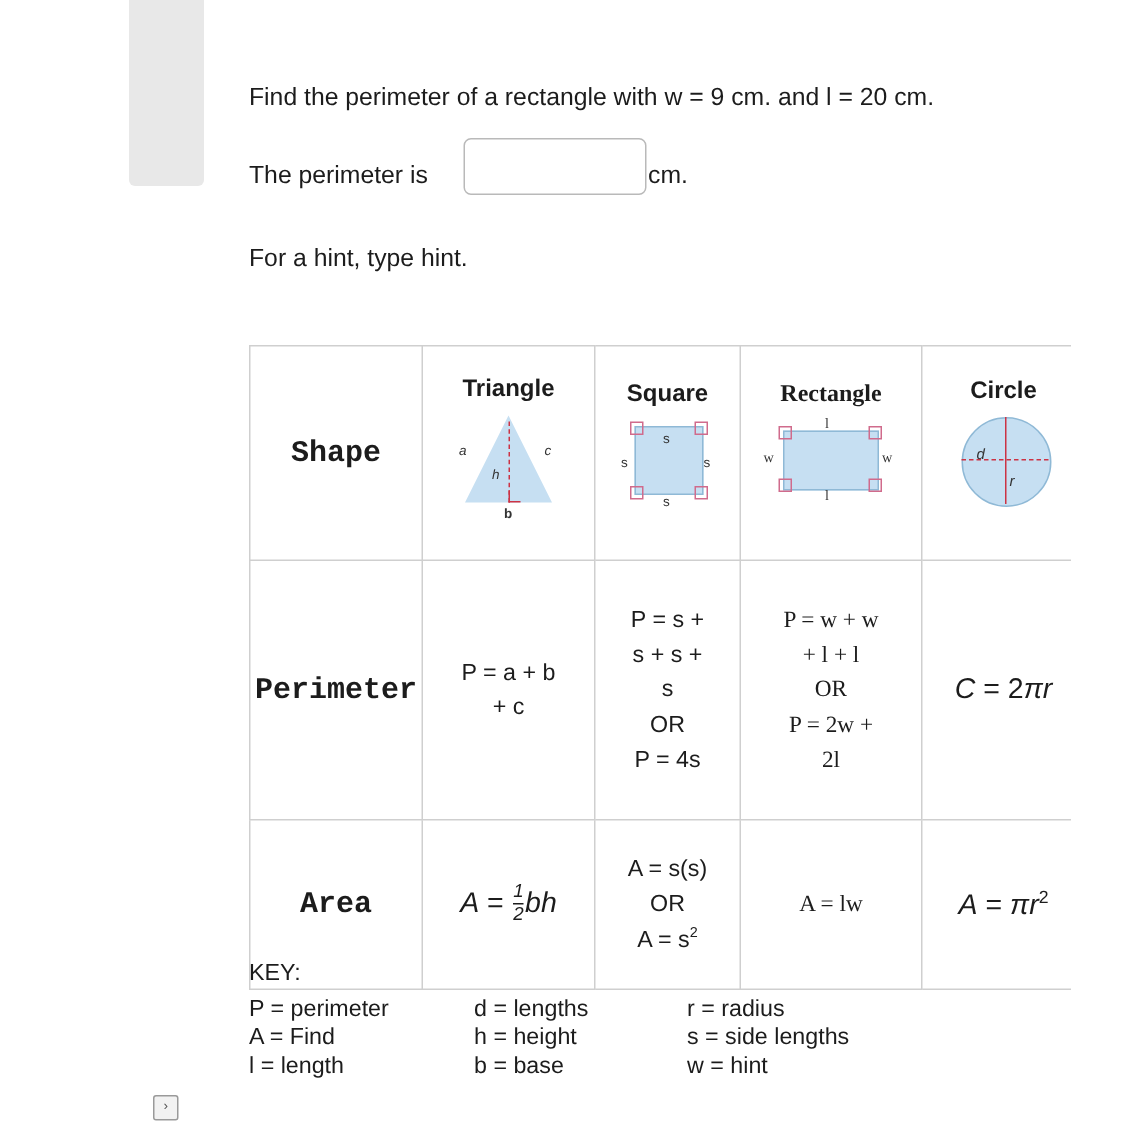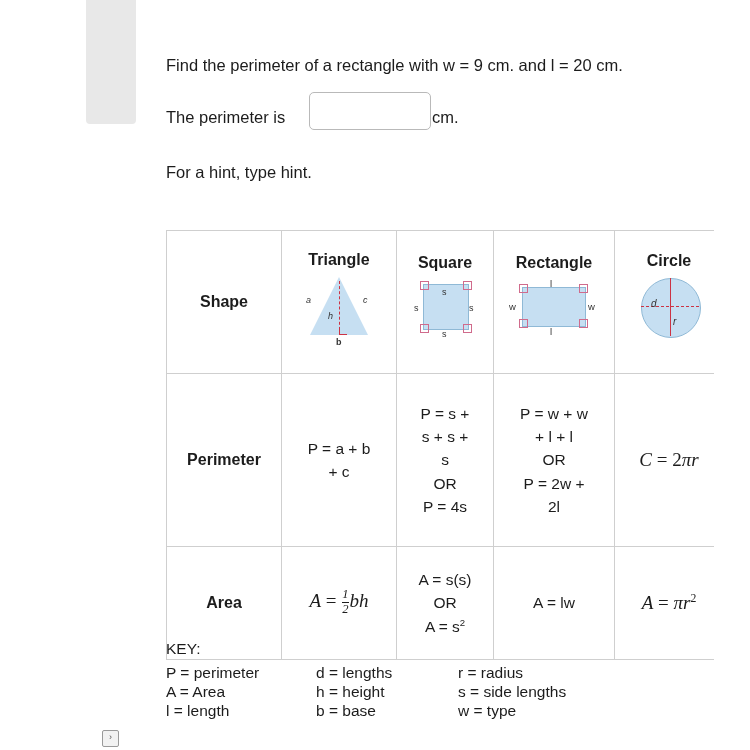--- a/index.html
+++ b/index.html
@@ -93,39 +93,40 @@
     text-align: center;
     vertical-align: middle;
     color: #1c1c1c;
   }
   table.shapes tr.row-shape td { height: 140px; }
   table.shapes tr.row-peri td  { height: 170px; }
   table.shapes tr.row-area td  { height: 110px; }
   .col-label { width: 112px; }
   .col-tri   { width: 112px; }
   .col-sq    { width: 94px; }
-  .col-rect  { width: 118px; }
+  .col-rect  { width: 118px; font-family: Liberation Serif, serif; }
   .col-cir   { width: 106px; }
 
   .rowhead {
     font-weight: bold;
-    font-size: 16px;
+    font-size: 20px;
+    font-family: Liberation Mono, monospace;
   }
   .shape-title {
     font-weight: bold;
     font-size: 16px;
     display: block;
     margin-bottom: 2px;
   }
   .cell-text {
     font-size: 15.5px;
     line-height: 1.5;
   }
   .math {
-    font-family: Liberation Serif, serif;
+    font-family: Liberation Sans, sans-serif;
     font-style: italic;
     font-size: 19px;
   }
   .math .up { font-style: normal; }
   .frac {
     display: inline-block;
     vertical-align: middle;
     text-align: center;
     font-size: 12.5px;
     line-height: 1.05;
@@ -352,26 +353,26 @@
       </tr>
     </tbody>
       </table>
 
     <div class="key">
       <div class="key-title">KEY:</div>
       <div class="key-grid">
         <div class="key-cell">P = perimeter</div>
         <div class="key-cell">d = lengths</div>
         <div class="key-cell">r = radius</div>
-        <div class="key-cell">A = Area</div>
+        <div class="key-cell">A = Find</div>
         <div class="key-cell">h = height</div>
         <div class="key-cell">s = side lengths</div>
         <div class="key-cell">l = length</div>
         <div class="key-cell">b = base</div>
-        <div class="key-cell">w = type</div>
+        <div class="key-cell">w = hint</div>
       </div>
     </div>
 
   </div>
 
   <div class="right-edge"></div>
 
   <div class="corner-btn">›</div>
 
 </div>

